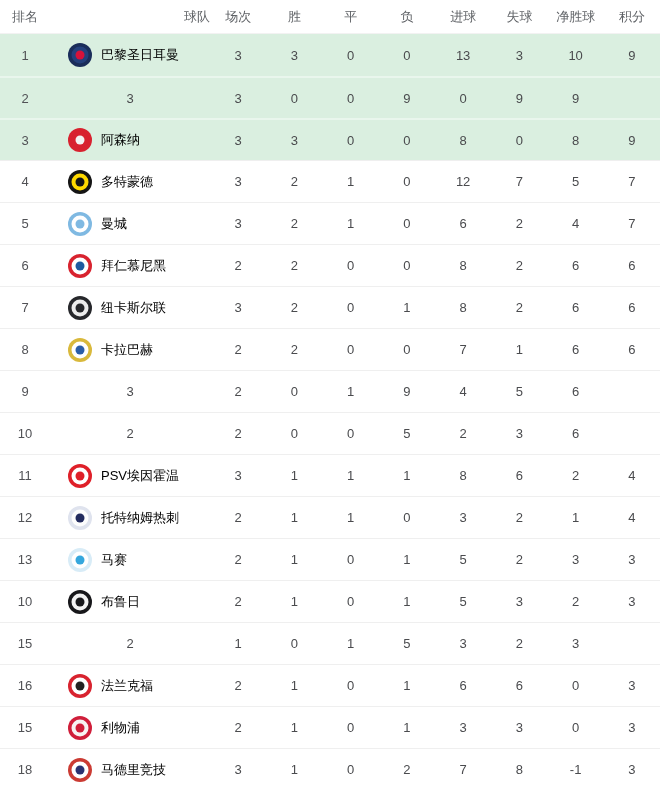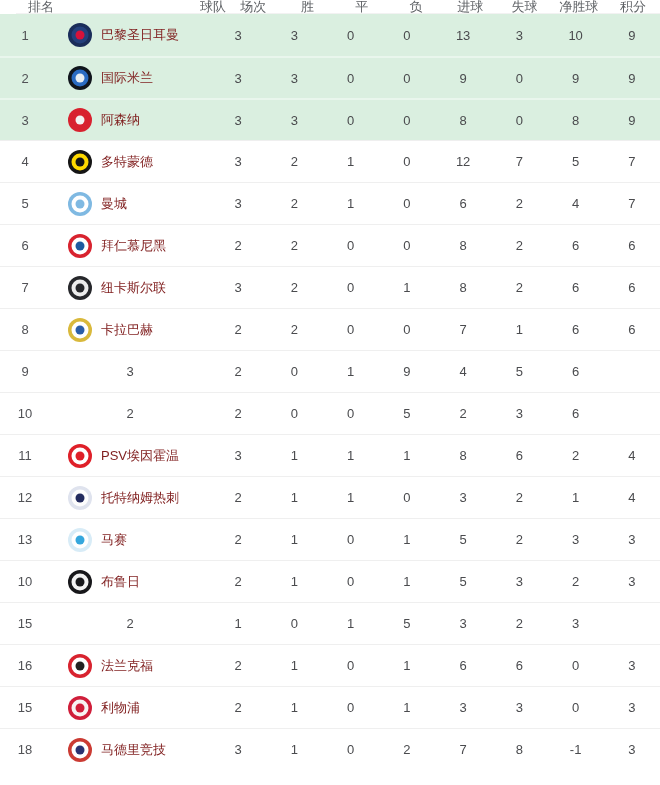--- a/index.html
+++ b/index.html
@@ -8,37 +8,37 @@
     font-family:"Liberation Sans","DejaVu Sans",sans-serif;
     -webkit-font-smoothing:antialiased;
   }
   .standings{width:660px;}
   .header-row,.row{
     display:grid;
     grid-template-columns:50px 160px repeat(8,1fr);
     align-items:center;
     box-sizing:border-box;
   }
-  .header-row{height:14px;border-bottom:1px solid #f2f2f2;background:#ffffff;margin-left:16px;}
+  .header-row{height:34px;border-bottom:1px solid #f2f2f2;background:#ffffff;}
   .row{height:42px;border-top:1px solid #efefef;background:#ffffff;}
   .row:first-child{border-top:none;}
   .row.hl{background:#daefe0;border-top:2px solid #e9f6ed;}
   .row.hl:first-child{border-top:none;}
   .cell{
     font-size:13px;color:#4a4b4e;text-align:center;
     white-space:nowrap;overflow:hidden;
   }
   .header-row .cell{color:#5f6266;font-size:13px;}
   .cell.team{
     text-align:right;display:flex;align-items:center;gap:9px;
     padding-left:18px;
   }
   .header-row .cell.team{padding-left:13px;display:block;}
   .rank{color:#515256;}
-  .team-name{font-size:13px;color:#7f1d1d;}
+  .team-name{font-size:13px;color:#000000;}
   .crest{width:24px;height:24px;flex:0 0 24px;display:block;}
 </style>
 </head>
 <body>
 
 <div class="standings">
   <div class="header-row" id="header-row">
       <div class="cell">排名</div>
       <div class="cell team">球队</div>
       <div class="cell">场次</div>
@@ -65,28 +65,20 @@
         <div class="cell">3</div>
         <div class="cell">0</div>
         <div class="cell">0</div>
         <div class="cell">13</div>
         <div class="cell">3</div>
         <div class="cell">10</div>
         <div class="cell">9</div>
       </div>
       <div class="row hl">
         <div class="cell rank">2</div>
-        <div class="cell team">
-          <svg viewBox="0 0 24 24" class="crest">
-            <circle cx="12" cy="12" r="12" fill="#10151c"></circle>
-            <circle cx="12" cy="12" r="8.5" fill="#2a6bc2"></circle>
-            <circle cx="12" cy="12" r="4.5" fill="#e8edf2"></circle>
-          </svg>
-          <span class="team-name">国际米兰</span>
-        </div>
         <div class="cell">3</div>
         <div class="cell">3</div>
         <div class="cell">0</div>
         <div class="cell">0</div>
         <div class="cell">9</div>
         <div class="cell">0</div>
         <div class="cell">9</div>
         <div class="cell">9</div>
       </div>
       <div class="row hl">

